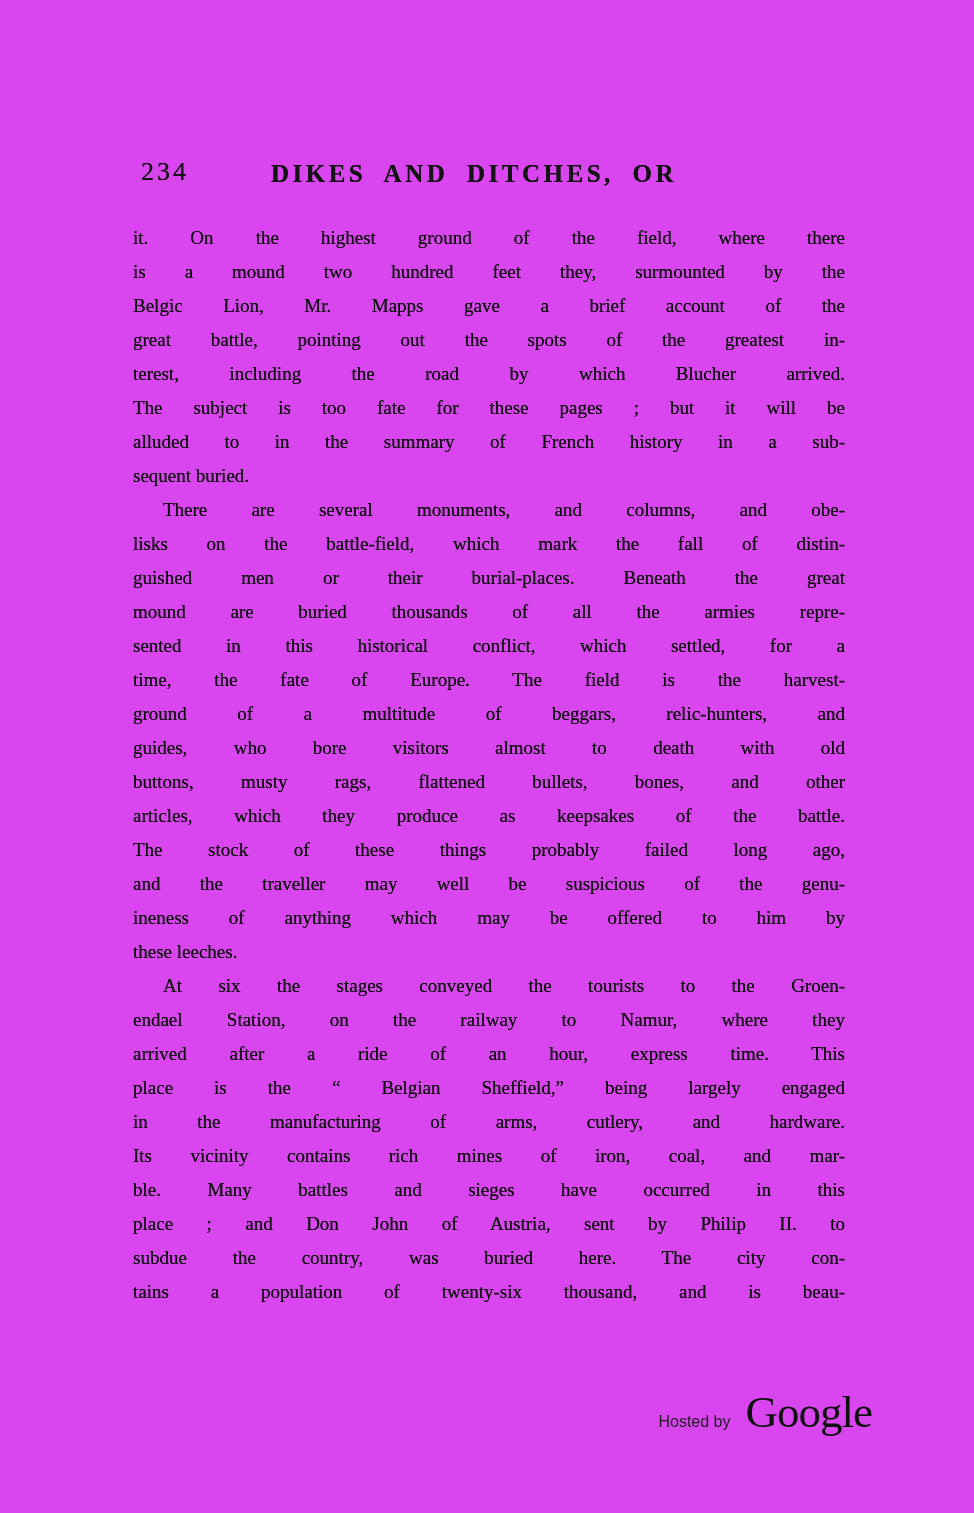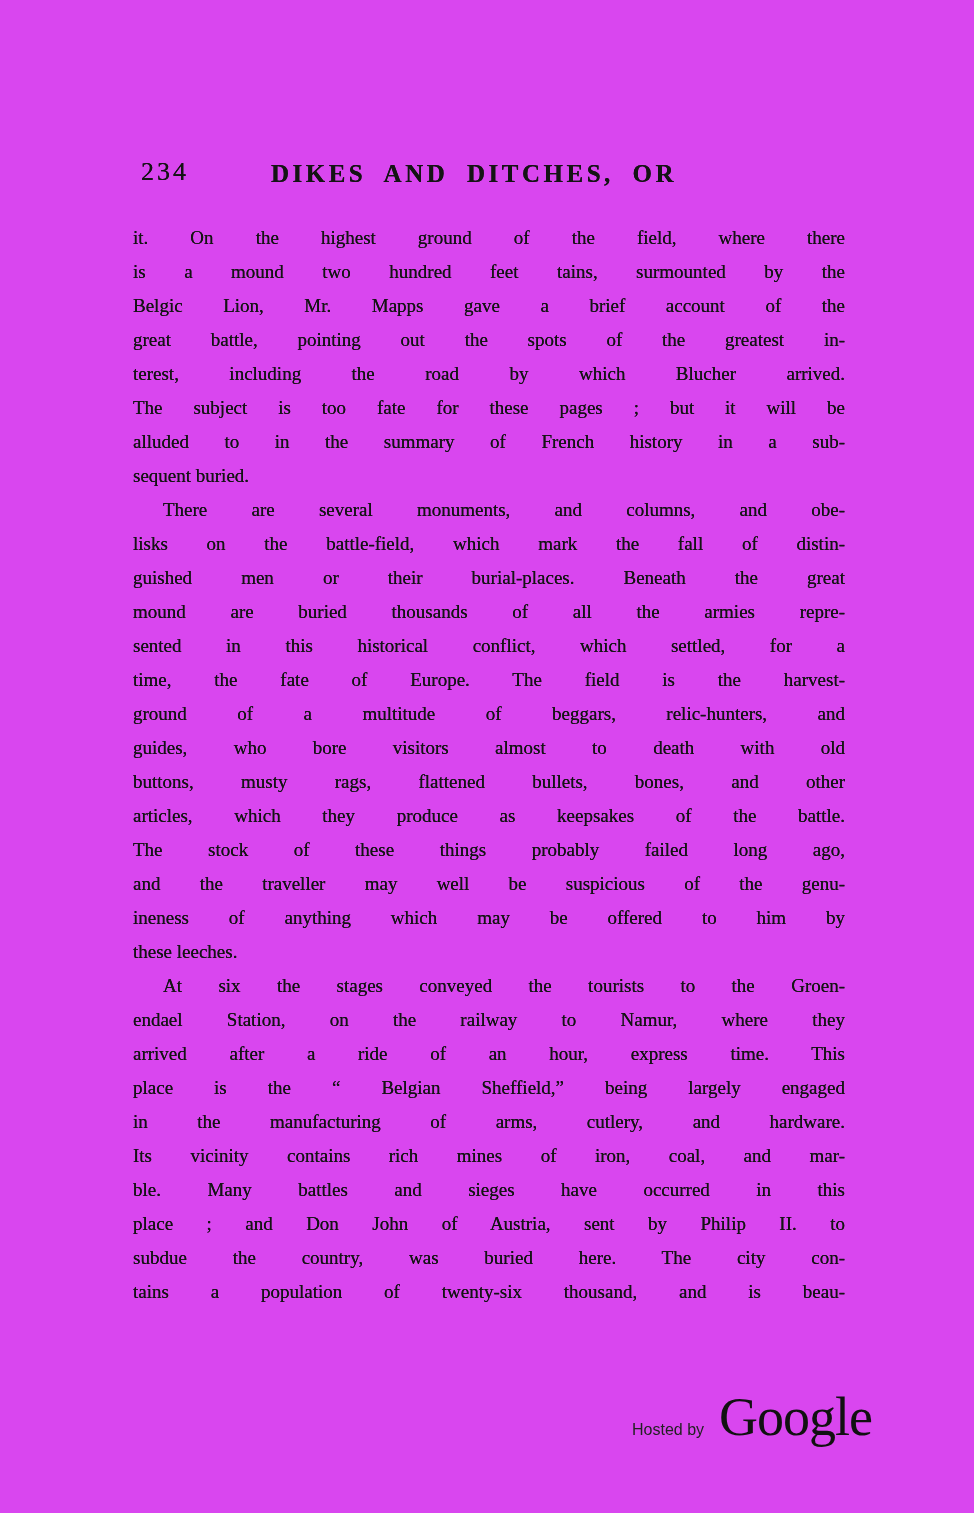--- a/index.html
+++ b/index.html
@@ -50,39 +50,39 @@
     align-items:baseline;
     gap:15px;
   }
   .hosted-by{
     font-family:"Liberation Sans", sans-serif;
     font-size:16px;
     color:#222222;
   }
   .google-logo{
     font-family:"Liberation Serif", serif;
-    font-size:54px;
+    font-size:45px;
     letter-spacing:-1px;
     color:#111111;
     line-height:1;
   }
 </style>
 </head>
 <body>
 
 <div class="page" style="background: #d946ef; color: rgb(20, 20, 20);">
 
   <div class="page-number">234</div>
 
   <div class="running-header">DIKES AND DITCHES, OR</div>
 
   <div class="text-block">
       <div class="paragraph">
         <div class="line just">it.  On the highest ground of the field, where there</div>
-        <div class="line just">is a mound two hundred feet tains, surmounted by the</div>
+        <div class="line just">is a mound two hundred feet they, surmounted by the</div>
         <div class="line just">Belgic Lion, Mr. Mapps gave a brief account of the</div>
         <div class="line just">great battle, pointing out the spots of the greatest in-</div>
         <div class="line just">terest, including the road by which Blucher arrived.</div>
         <div class="line just">The subject is too fate for these pages ; but it will be</div>
         <div class="line just">alluded to in the summary of French history in a sub-</div>
         <div class="line">sequent buried.</div>
       </div>
       <div class="paragraph">
         <div class="line just indent">There are several monuments, and columns, and obe-</div>
         <div class="line just">lisks on the battle-field, which mark the fall of distin-</div>

